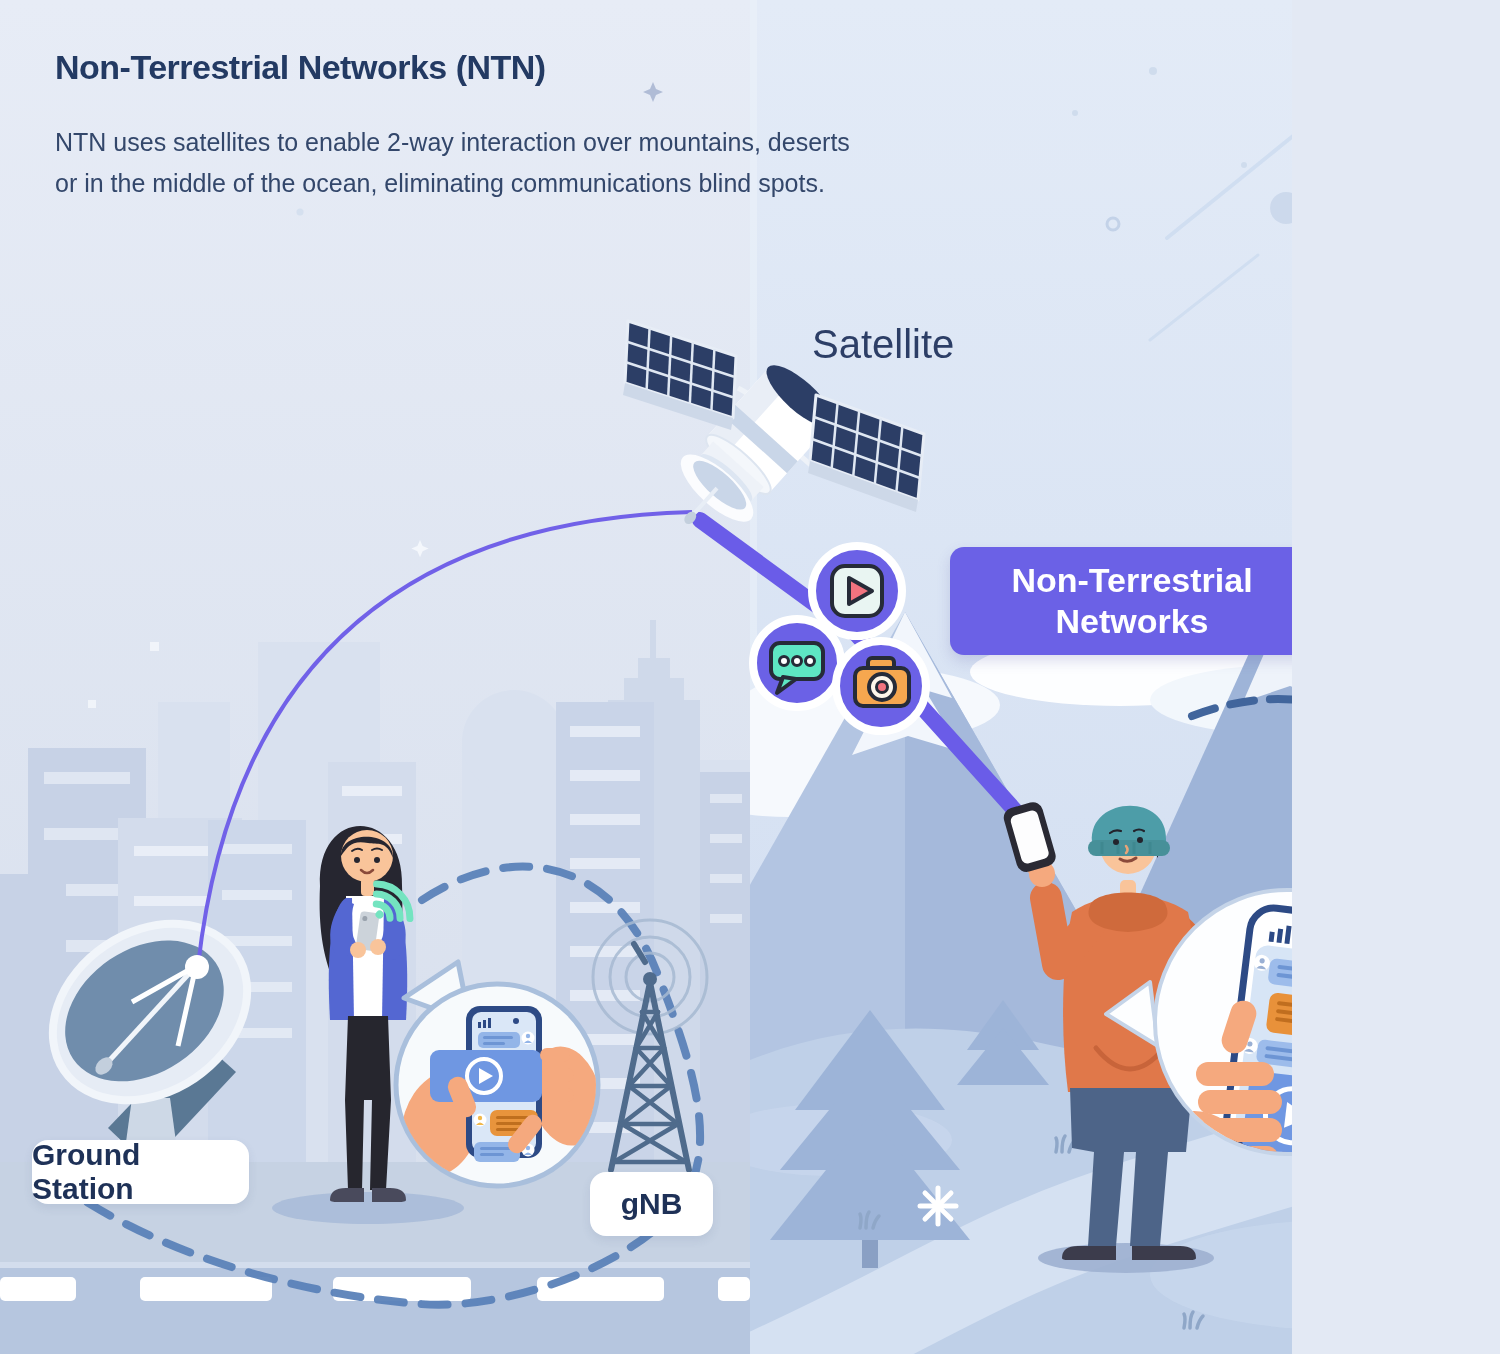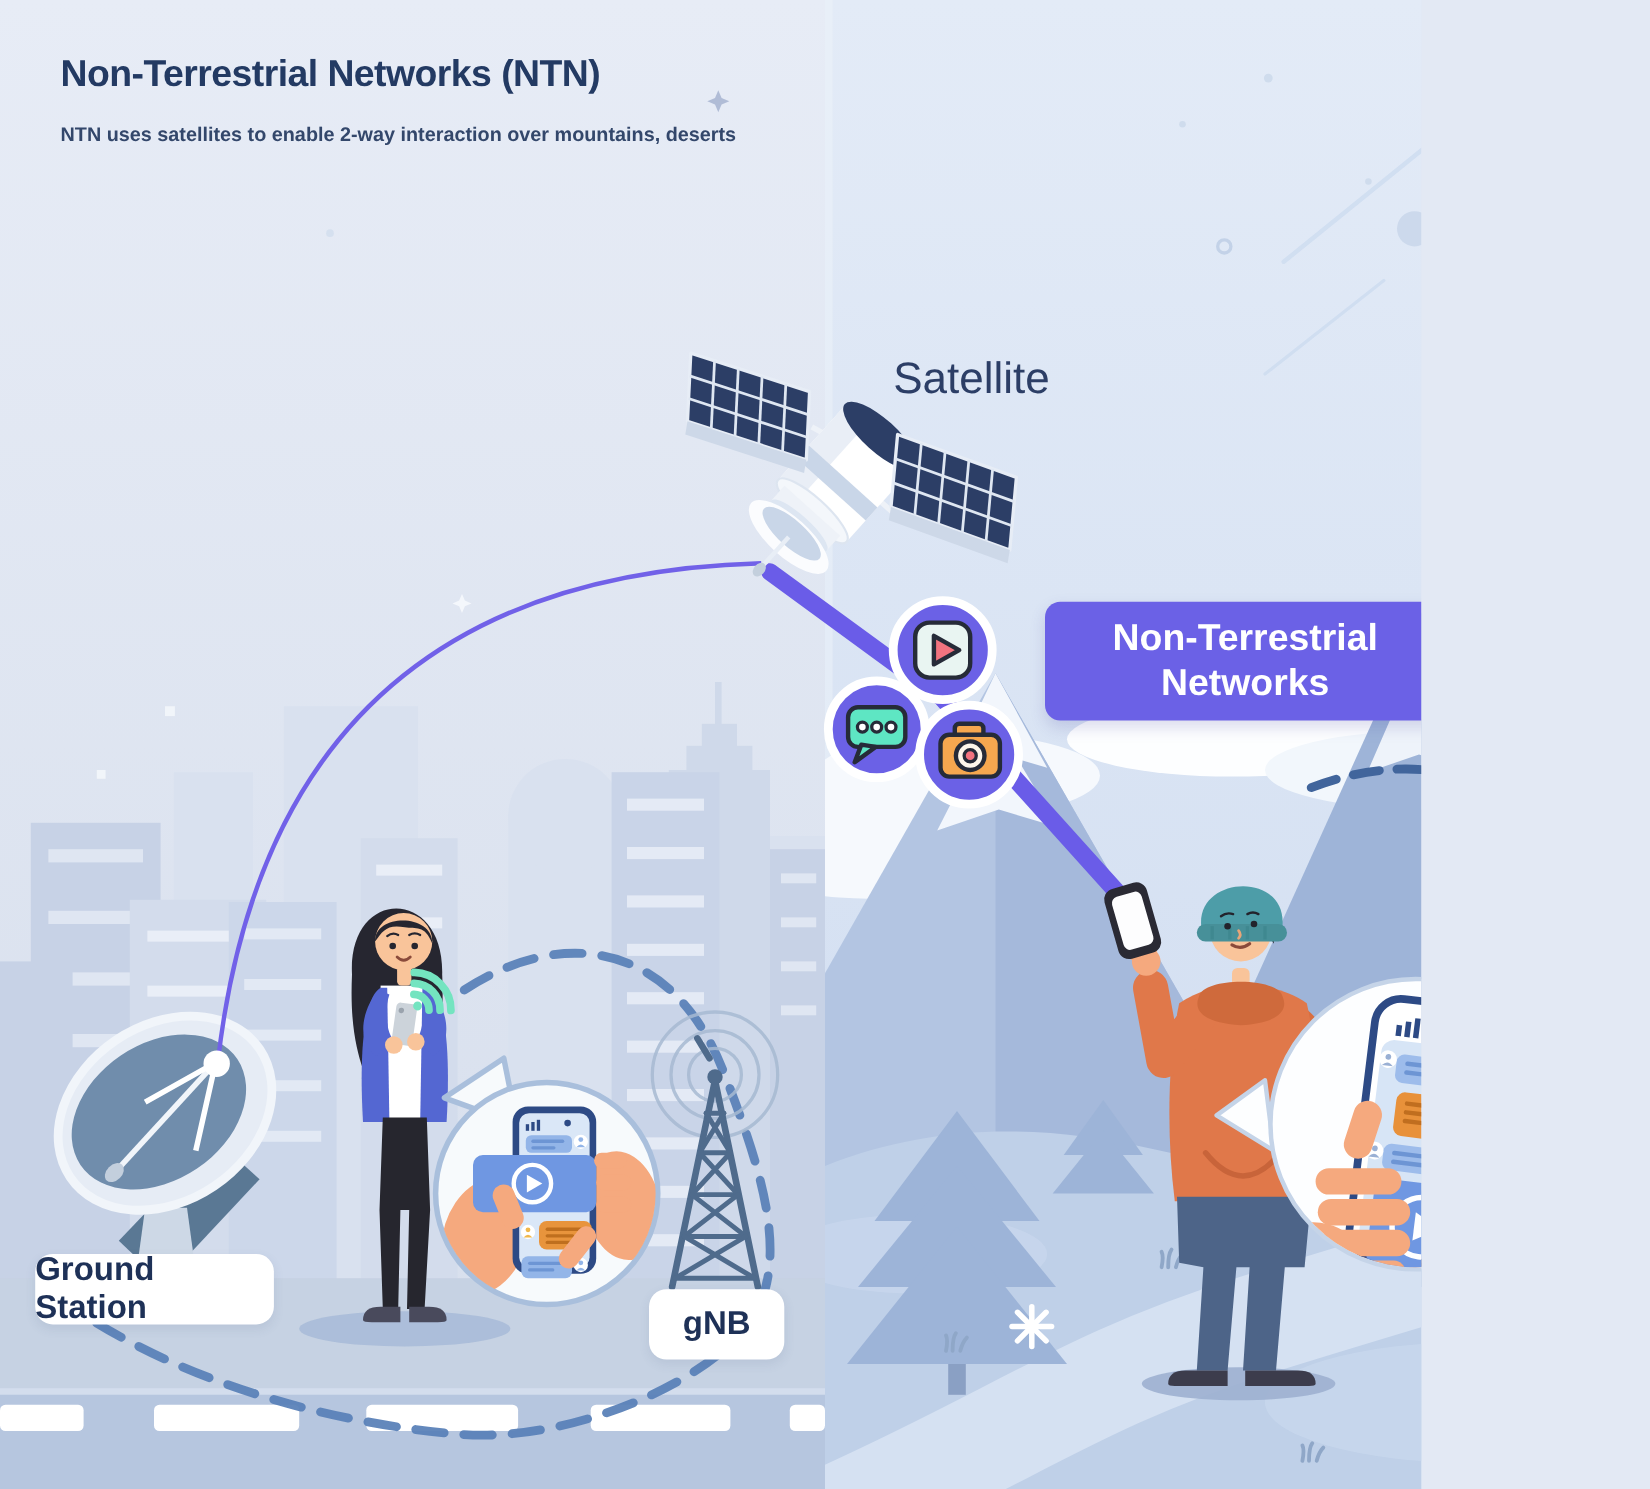--- a/index.html
+++ b/index.html
@@ -2,21 +2,21 @@
 <html><head>
 <meta charset="utf-8">
 <style>
   html,body{margin:0;padding:0;background:#e3e9f4;}
   .stage{position:relative;width:1292px;height:1354px;overflow:hidden;
          font-family:"Liberation Sans",sans-serif;background:#dfe6f2;}
   .stage svg.scene{position:absolute;left:0;top:0;}
   .overlay{position:absolute;}
   .title{left:55px;top:48px;font-size:34px;font-weight:700;color:#233a63;
          letter-spacing:-0.5px;white-space:nowrap;}
-  .desc{left:55px;top:108px;font-size:18px;font-weight:700;color:#33476b;
+  .desc{left:55px;top:122px;font-size:25px;font-weight:400;color:#33476b;
         line-height:1.62;white-space:nowrap;}
   .satellite-label{left:812px;top:322px;font-size:40px;font-weight:400;color:#2c3e66;}
   .ntn-badge{left:950px;top:547px;width:364px;height:108px;background:#6b61e6;
              border-radius:14px;display:flex;flex-direction:column;align-items:center;
              justify-content:center;color:#ffffff;font-size:34px;font-weight:700;
              line-height:1.22;box-shadow:0 6px 14px rgba(70,70,160,.18);}
   .pill{background:#ffffff;border-radius:16px;display:flex;align-items:center;
         justify-content:center;font-size:30px;font-weight:700;color:#1e3157;
         box-shadow:0 4px 10px rgba(60,80,120,.10);}
   .ground-label{left:32px;top:1140px;width:217px;height:64px;}
@@ -535,20 +535,21 @@
       <rect x="1200" y="1118" width="82" height="24" rx="12" fill="#f5a97e"></rect>
       <rect x="1204" y="1146" width="74" height="22" rx="11" fill="#f5a97e"></rect>
       <rect x="1226" y="1000" width="26" height="54" rx="13" fill="#f5a97e" transform="rotate(18 1239 1027)"></rect>
     </g>
   </g>
 </svg>
 
 <div class="overlay title">Non-Terrestrial Networks (NTN)</div>
 <div class="overlay desc">
   <div>NTN uses satellites to enable 2-way interaction over mountains, deserts</div>
+  <div>or in the middle of the ocean, eliminating communications blind spots.</div>
 </div>
 <div class="overlay satellite-label">Satellite</div>
 <div class="overlay ntn-badge">
   <span>Non-Terrestrial</span>
   <span>Networks</span>
 </div>
 <div class="overlay pill ground-label">Ground Station</div>
 <div class="overlay pill gnb-label">gNB</div>
 </div>
 

